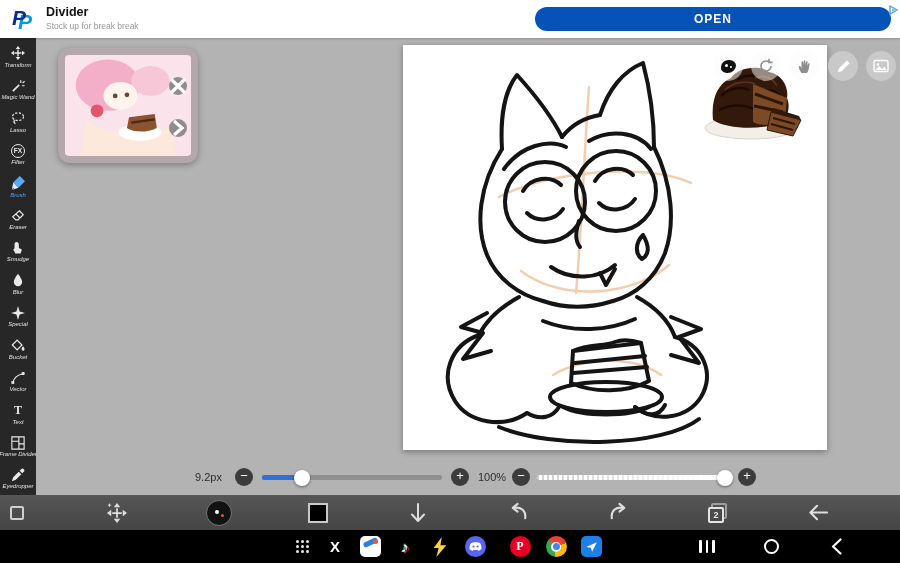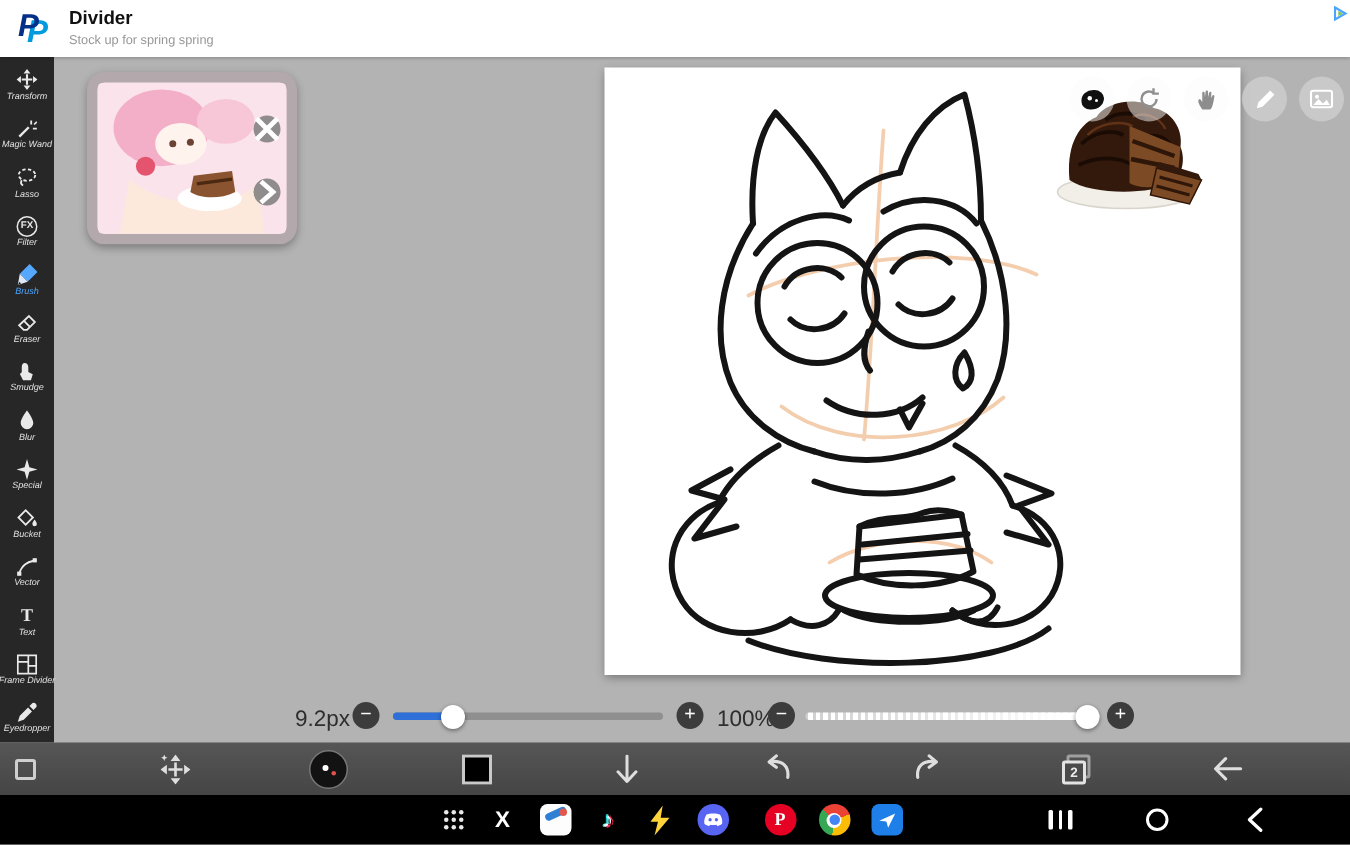--- a/index.html
+++ b/index.html
@@ -49,21 +49,21 @@
   .qbtn { position:absolute; top:51px; width:30px; height:30px; border-radius:50%; z-index:15;
           display:flex; align-items:center; justify-content:center; cursor:pointer; }
   .qbtn.faint { background:rgba(252,252,252,.5); }
   .qbtn.solid { background:rgba(205,205,205,.85); }
   .brush-blob { width:15px; height:13px; background:#101010; border-radius:55% 45% 60% 40%; position:relative; }
   .brush-blob i { position:absolute; left:4px; top:4px; width:3px; height:3px; background:#fff; border-radius:50%; }
   .brush-blob b { position:absolute; left:9px; top:6px; width:2px; height:2px; background:#fff; border-radius:50%; }
 
   
   .slider-row { position:absolute; top:464px; left:0; width:900px; height:28px; z-index:12; }
-  .s-label { position:absolute; top:7px; font-size:15px; color:#2e2e2e; text-align:center; }
+  .s-label { position:absolute; top:7px; font-size:11px; color:#2e2e2e; text-align:left; }
   .s-btn { position:absolute; top:4px; width:18px; height:18px; border-radius:50%; background:#3c3c3c; color:#fff;
            font-size:13px; line-height:16px; text-align:center; cursor:pointer; }
   .s-track { position:absolute; top:11px; height:5px; border-radius:3px; background:#8f8f8f; }
   .s-fill { position:absolute; left:0; top:0; height:5px; border-radius:3px; }
   .s-knob { position:absolute; top:-5.5px; width:16px; height:16px; border-radius:50%; background:#fff;
             box-shadow:0 1px 3px rgba(0,0,0,.45); transform:translateX(-50%); cursor:pointer; }
   .s-track.checker { background:repeating-linear-gradient(90deg,#cfcfcf 0 2px,#fff 2px 5px); }
   .s-track.checker::after { content:""; position:absolute; inset:0; border-radius:3px;
             background:linear-gradient(90deg, rgba(255,255,255,0), #fff 88%); }
 
@@ -107,21 +107,22 @@
 <body>
 
 <div id="app">
 
   <div class="ad">
     <div class="pp-logo">
       <span class="pp-light">P</span>
       <span class="pp-dark">P</span>
     </div>
     <div class="ad-title">Divider</div>
-    <div class="ad-sub">Stock up for spring spring</div>
+    <div class="ad-sub">Stock up for break break</div>
+    <div class="open-btn" style="background-color: rgb(5, 83, 184);">OPEN</div>
     <span class="adchoices">
       <svg viewBox="0 0 10 10">
           <path d="M1 1l7 4-7 4z" fill="none" stroke="#4aa3ff" stroke-width="1.4"></path>
           <path d="M3.2 3.4l3 1.6-3 1.6z" fill="#7ec14d"></path>
         </svg>
     </span>
   </div>
 
   <div class="tools">
 

